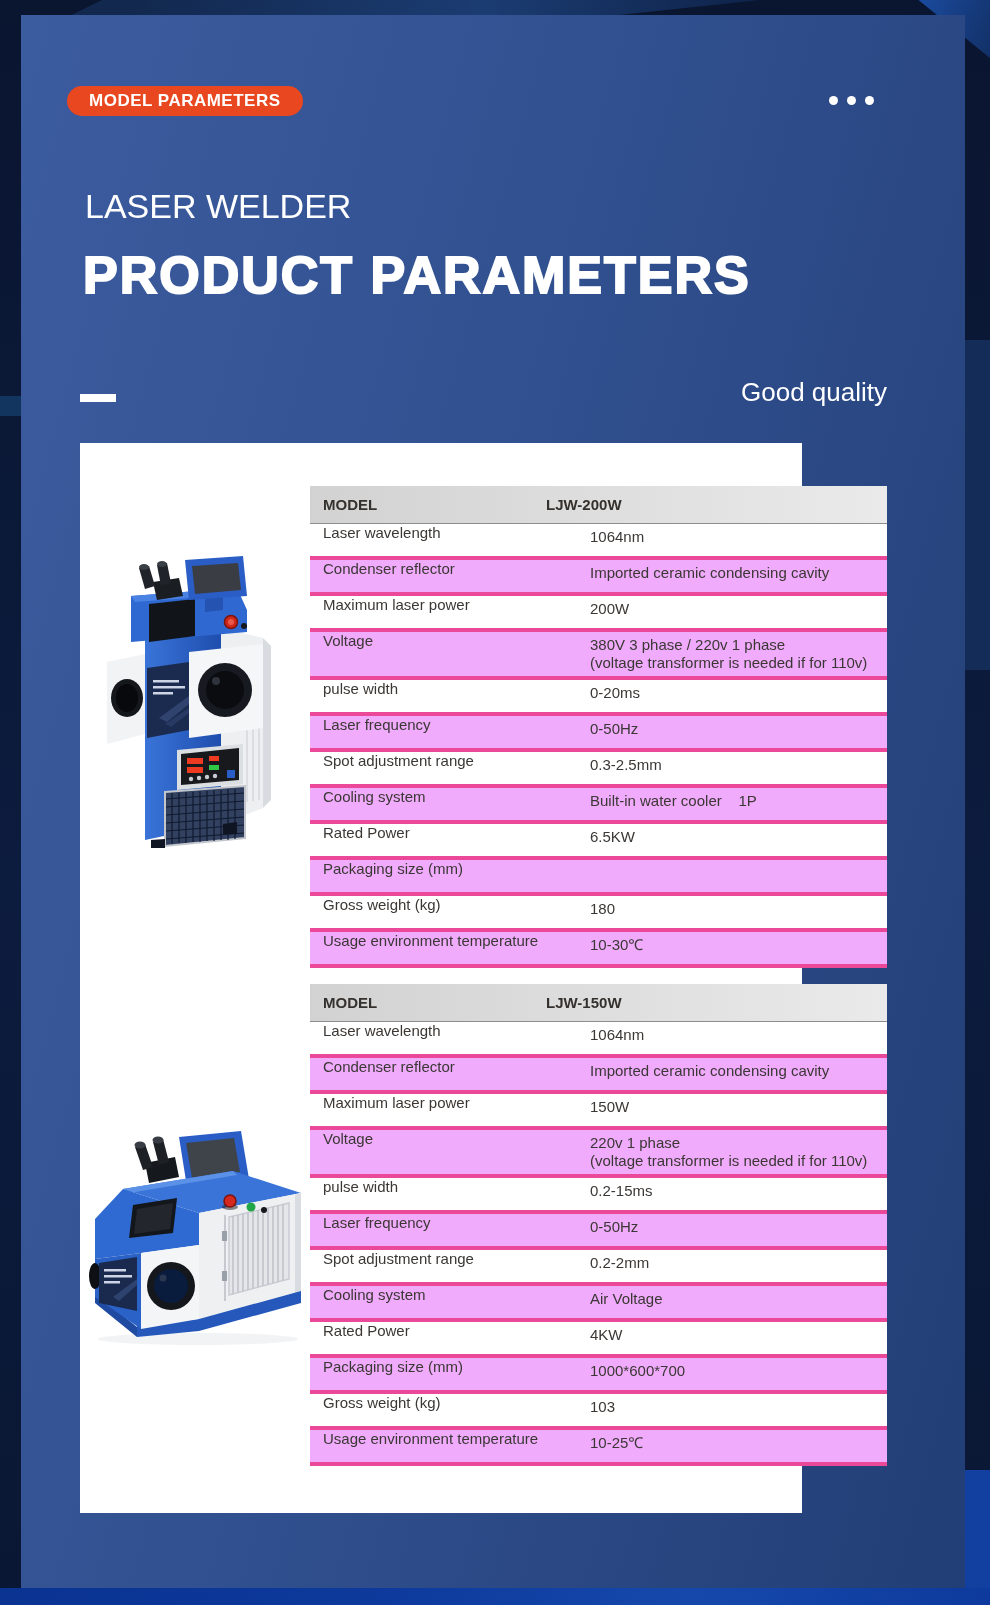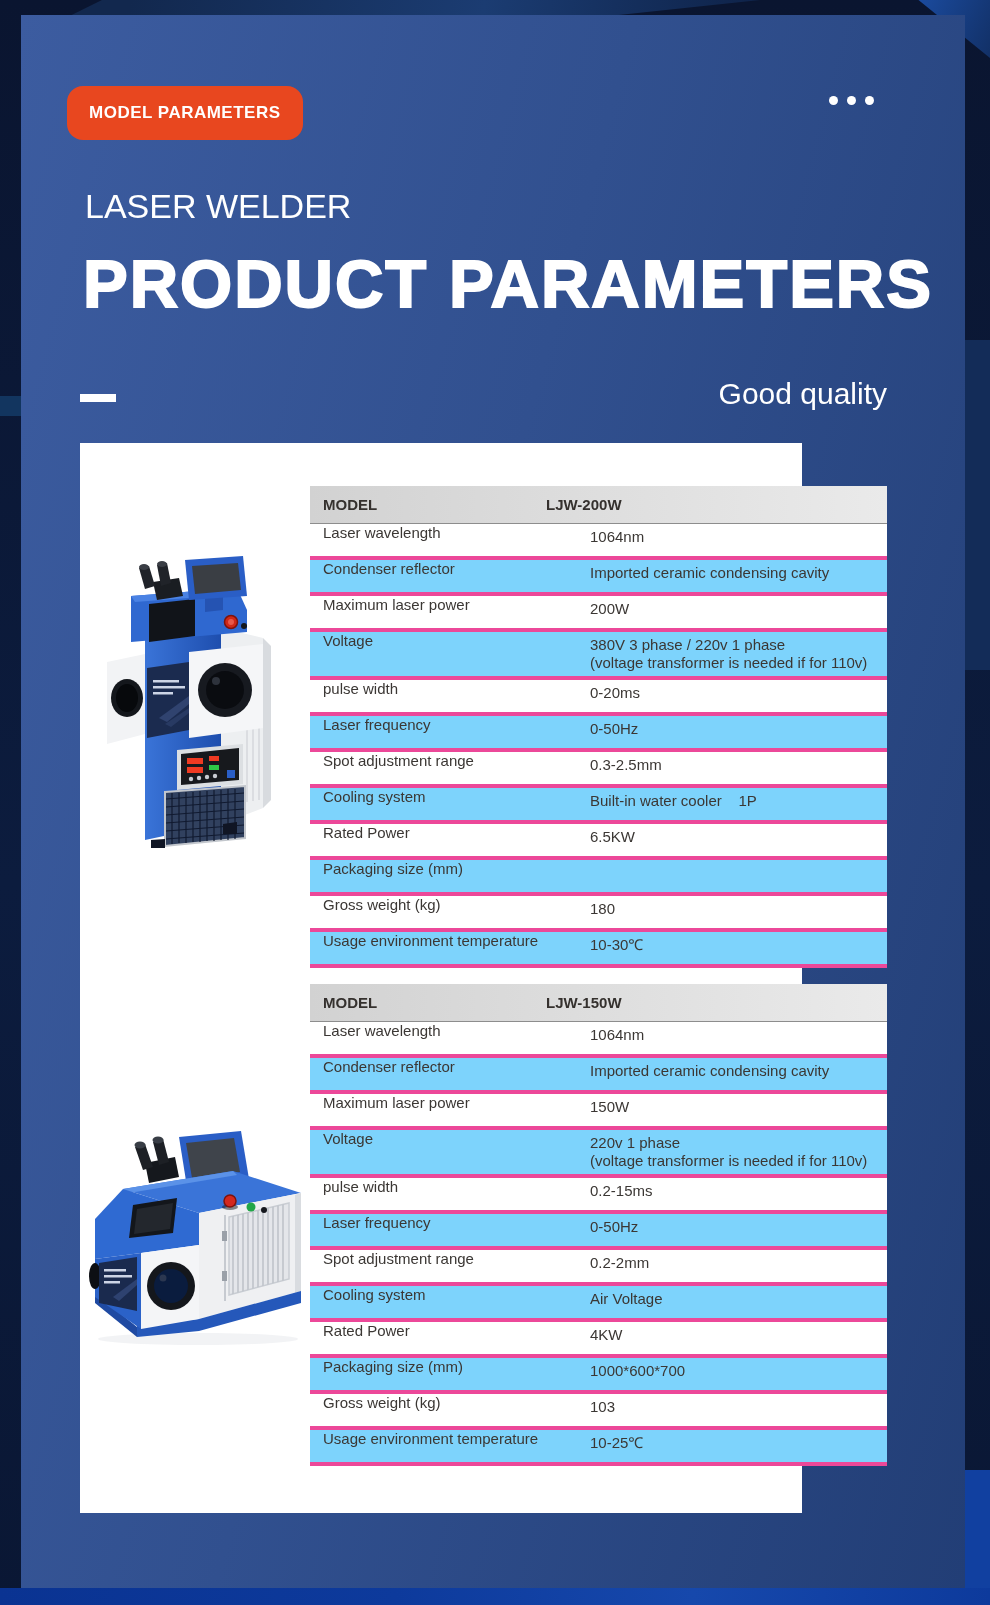--- a/index.html
+++ b/index.html
@@ -20,52 +20,52 @@
   #bg-right-low{right:0;top:1470px;width:25px;height:118px;background:#1140a0;}
   #bg-left-notch{left:0;top:396px;width:21px;height:20px;background:#12355f;}
   #bg-bottom-band{left:0;bottom:0;width:990px;height:17px;
     background:linear-gradient(90deg,#0a3392 0%,#0d3a9c 40%,#1648ac 70%,#0d3a9c 100%);}
 
   
   .panel{position:absolute;left:21px;top:15px;width:944px;height:1573px;
     background:linear-gradient(105deg,#3c5ca0 0%,#31508f 45%,#223e76 100%);}
 
   .badge{position:absolute;left:46px;top:71px;height:30px;line-height:30px;
-    padding:12px 22px;border-radius:16px;background:#e8471f;color:#ffffff;
+    padding:0 22px;border-radius:16px;background:#e8471f;color:#ffffff;
     font-size:17px;font-weight:bold;letter-spacing:.5px;white-space:nowrap;}
 
   .dots{position:absolute;left:808px;top:81px;display:flex;gap:9px;}
   .dot{width:9px;height:9px;border-radius:50%;background:#ffffff;}
 
   .title1{position:absolute;left:64px;top:172px;color:#ffffff;
     font-size:34px;font-weight:400;letter-spacing:0;white-space:nowrap;}
   .title2{position:absolute;left:62px;top:230px;color:#ffffff;
-    font-size:67px;font-weight:bold;letter-spacing:2px;white-space:nowrap;
+    font-size:52px;font-weight:bold;letter-spacing:2px;white-space:nowrap;
     -webkit-text-stroke:2px #ffffff;}
   .dash{position:absolute;left:59px;top:379px;width:36px;height:8px;background:#ffffff;}
   .tagline{position:absolute;right:78px;top:362px;color:#ffffff;
-    font-size:30px;font-weight:400;white-space:nowrap;}
+    font-size:26px;font-weight:400;white-space:nowrap;}
 
   
   .card{position:absolute;left:59px;top:428px;width:722px;height:1070px;background:#ffffff;}
 
   .machine{position:absolute;}
   #machine1{left:15px;top:109px;width:200px;height:296px;}
   #machine2{left:3px;top:668px;width:228px;height:240px;}
 
   
   .spec-table{position:absolute;left:230px;width:577px;font-size:15px;color:#3b3734;}
   #table1{top:43px;}
   #table2{top:541px;}
   .thead{display:flex;align-items:center;height:37px;
     background:linear-gradient(90deg,#d2d2d2,#eaeaea);
     font-weight:bold;color:#35312e;border-bottom:1px solid #8d8d8d;}
   .trow{display:flex;align-items:flex-start;min-height:32px;background:#ffffff;
     border-bottom:4px solid #ec4899;gap:44px;}
-  .trow.alt{background:#7dd3fc;}
+  .trow.alt{background:#f0abfc;}
   .tlabel{width:236px;padding-left:13px;box-sizing:border-box;flex-shrink:0;line-height:17px;}
   .tvalue{flex:1;white-space:pre-wrap;line-height:18px;padding:4px 12px 4px 0;}
 </style>
 </head>
 <body>
 
 <div class="bgshape" id="bg-streak-top"></div>
 <div class="bgshape" id="bg-corner-tr"></div>
 <div class="bgshape" id="bg-right-mid"></div>
 <div class="bgshape" id="bg-right-low"></div>

